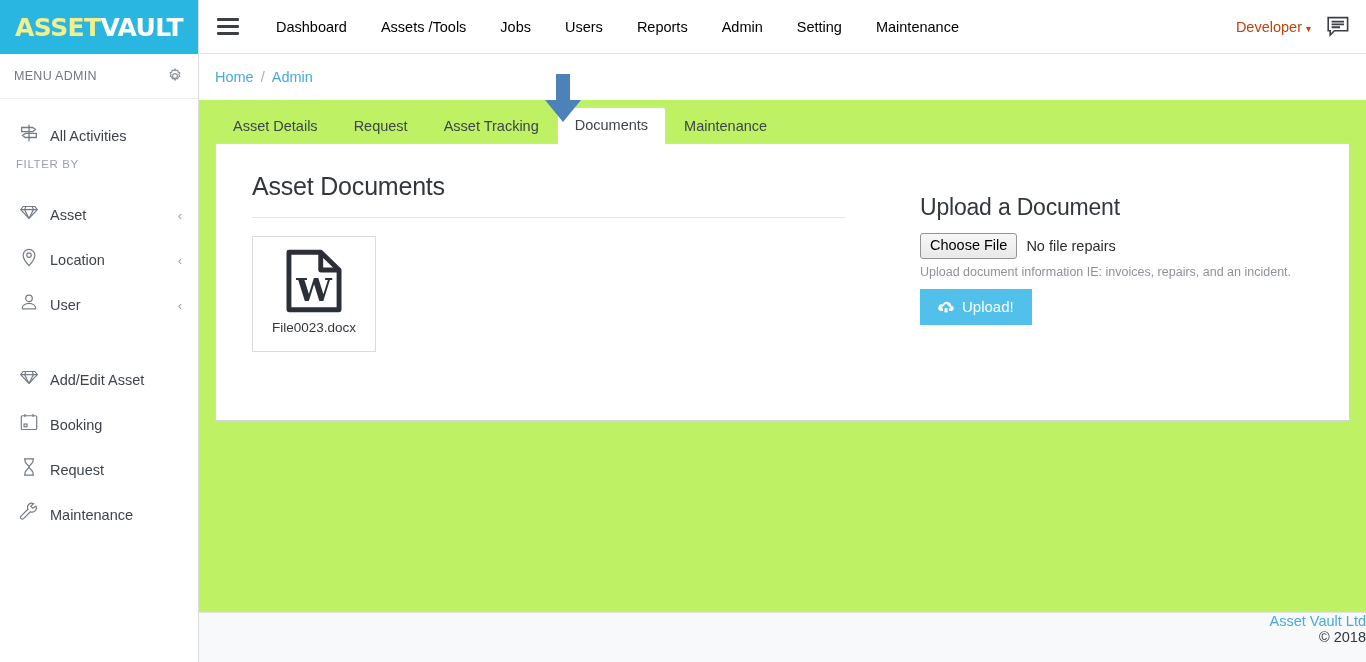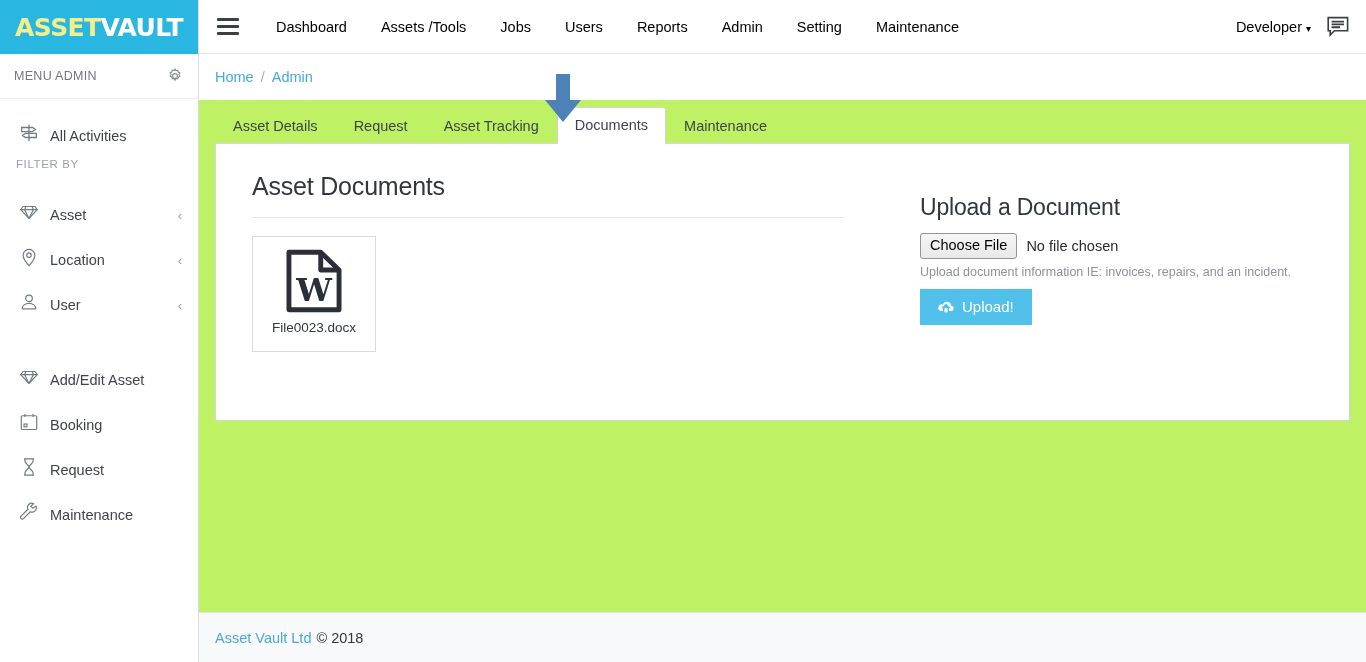--- a/index.html
+++ b/index.html
@@ -121,21 +121,21 @@
     white-space: nowrap;
   }
   .topbar-right {
     margin-left: auto;
     display: flex;
     align-items: center;
     padding-right: 15px;
   }
   .user-menu {
     font-size: 14.5px;
-    color: #000000;
+    color: #c2410c;
     cursor: pointer;
     margin-right: 14px;
   }
   .caret { font-size: 10px; margin-left: 4px; }
   .msg-icon { width: 26px; height: 24px; color: #3b4045; cursor: pointer; display: block; }
 
   
   .breadcrumb-bar {
     position: absolute;
     left: 199px; top: 54px;
@@ -294,22 +294,23 @@
   }
 
   
   .footer {
     position: absolute;
     left: 199px; top: 612px;
     width: 1167px; height: 50px;
     background: #f7f9fa;
     border-top: 1px solid #dfe1e3;
     display: flex;
-    align-items: center;
+    align-items: flex-end;
     padding-left: 16px;
+    flex-direction: column;
   }
   .footer-link {
     font-size: 14.5px;
     color: #4aa8dd;
     cursor: pointer;
   }
   .footer-copy {
     font-size: 14.5px;
     color: #32373c;
     margin-left: 5px;
@@ -485,21 +486,21 @@
             </svg>
           </span>
           <div class="file-name">File0023.docx</div>
         </div>
       </div>
 
       <div class="panel-right">
         <h3 class="upload-title">Upload a Document</h3>
         <div class="file-input-row">
           <button class="choose-file-btn">Choose File</button>
-          <span class="no-file-text">No file chosen</span>
+          <span class="no-file-text">No file repairs</span>
         </div>
         <div class="help-text">Upload document information IE: invoices, repairs, and an incident.</div>
         <button class="upload-btn">
           <span>
             <svg class="cloud-icon" viewBox="0 0 20 15" fill="currentColor">
               <path d="M15.8 6.1A5 5 0 0 0 6.3 4.6 3.9 3.9 0 0 0 3.9 12h2.8V8.9H4.4L10 3.5l5.6 5.4h-2.3V12h2.7a3 3 0 0 0 .4-5.9z"></path>
               <rect x="8.3" y="8.9" width="3.4" height="4.6"></rect>
             </svg>
           </span>
           <span>Upload!</span>

